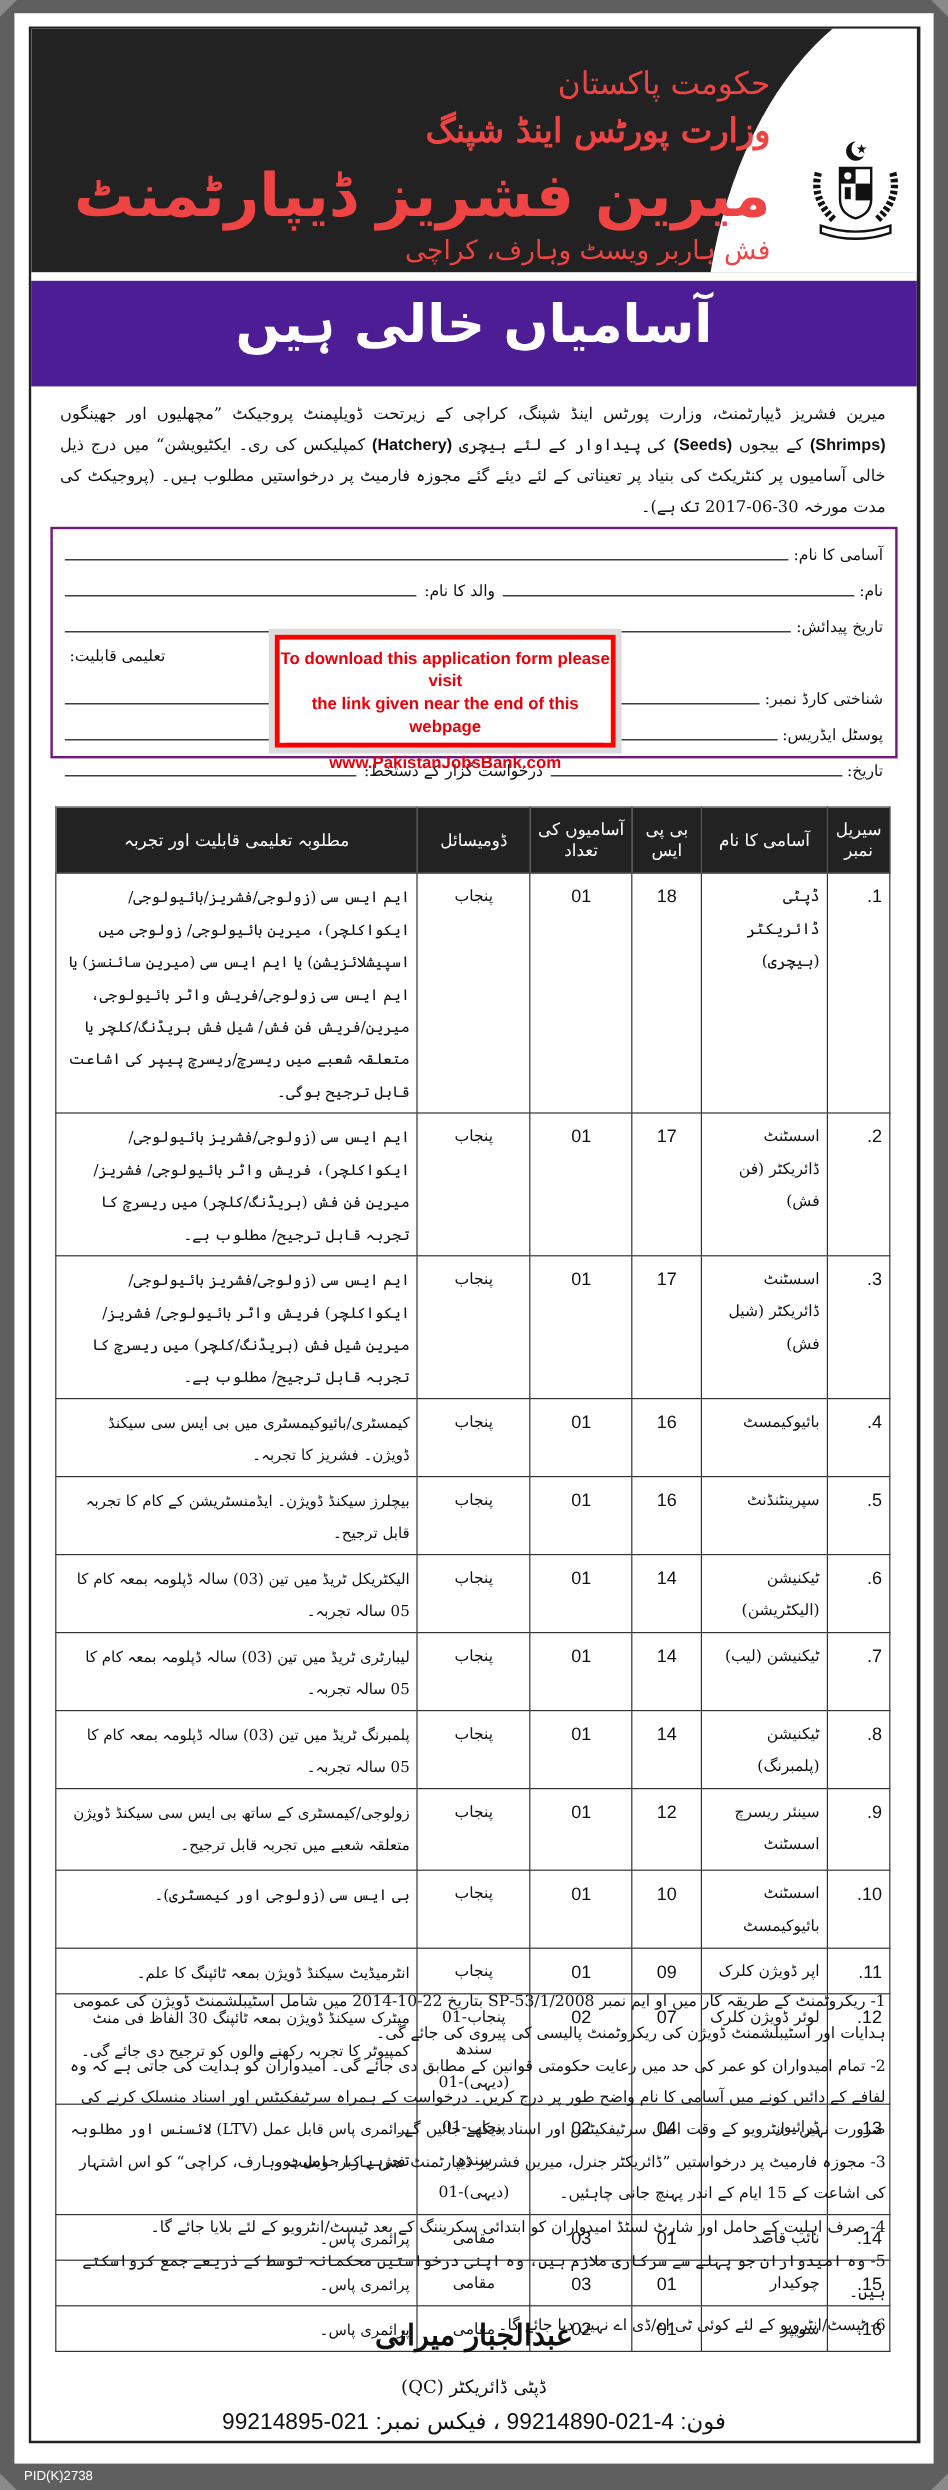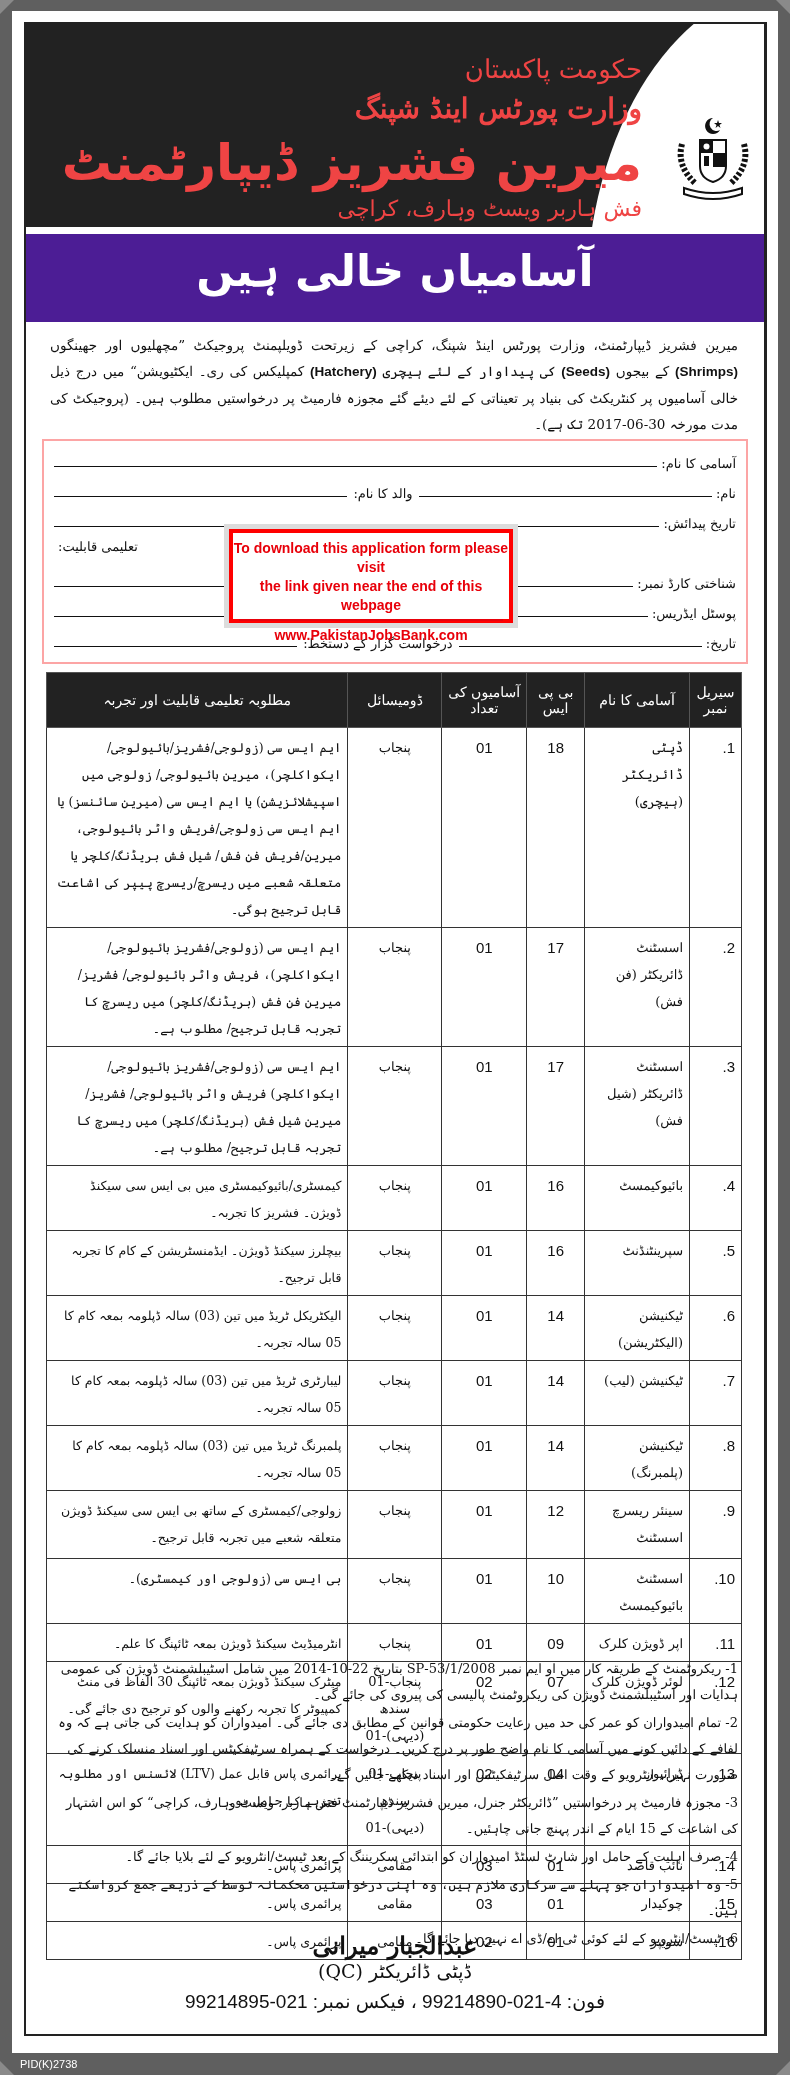--- a/index.html
+++ b/index.html
@@ -52,22 +52,22 @@
     font-size:44px; font-weight:bold; line-height:74px;
   }
   .intro {
     position:absolute; left:24px; top:308px; width:688px;
     direction:rtl; text-align:justify; font-size:13.5px; line-height:26px;
     font-family:"DejaVu Serif", serif;
   }
   .intro b { font-family:"Liberation Sans", sans-serif; }
   
   .formbox {
-    position:absolute; left:16px; top:415px; width:706px; height:225px;
-    border:2px solid #fca5a5; box-sizing:border-box;
+    position:absolute; left:16px; top:415px; width:706px; height:193px;
+    border:2px solid #701a75; box-sizing:border-box;
   }
   .frow {
     position:absolute; left:10px; right:10px; height:22px;
     direction:rtl; font-size:13px; font-family:"DejaVu Serif", serif;
     display:flex; align-items:flex-end;
   }
   .frow .lbl { white-space:nowrap; padding-left:4px; }
   .frow .line { flex:1; border-bottom:1.5px solid #111; height:0; margin-bottom:4px; }
   .frow .mid { white-space:nowrap; padding:0 6px; }
   .notice {
@@ -103,21 +103,21 @@
   .notes {
     position:absolute; left:28px; top:1632px; width:684px;
     direction:rtl; font-family:"DejaVu Serif", serif; font-size:13px;
   }
   .notes-title { font-size:17px; font-weight:bold; text-decoration:underline; margin-bottom:8px; }
   .note { line-height:26px; margin-bottom:2px; text-align:right; }
   .sign {
     position:absolute; left:0; width:738px; top:1907px; text-align:center; direction:rtl;
   }
   .sign .name { font-size:24px; font-weight:bold; font-family:"DejaVu Serif", serif; }
-  .sign .desig { font-size:19px; margin-top:0; font-family:"DejaVu Serif", serif; }
+  .sign .desig { font-size:15px; margin-top:20px; font-family:"DejaVu Serif", serif; }
   .sign .phone { font-size:19px; margin-top:8px; font-family:"Liberation Sans", sans-serif; }
   .pid {
     position:absolute; left:20px; top:2058px; color:#fff; font-size:11px;
     font-family:"Liberation Sans", sans-serif;
   }
 </style>
 </head>
 <body>
 
 <div class="corner tl"></div>

